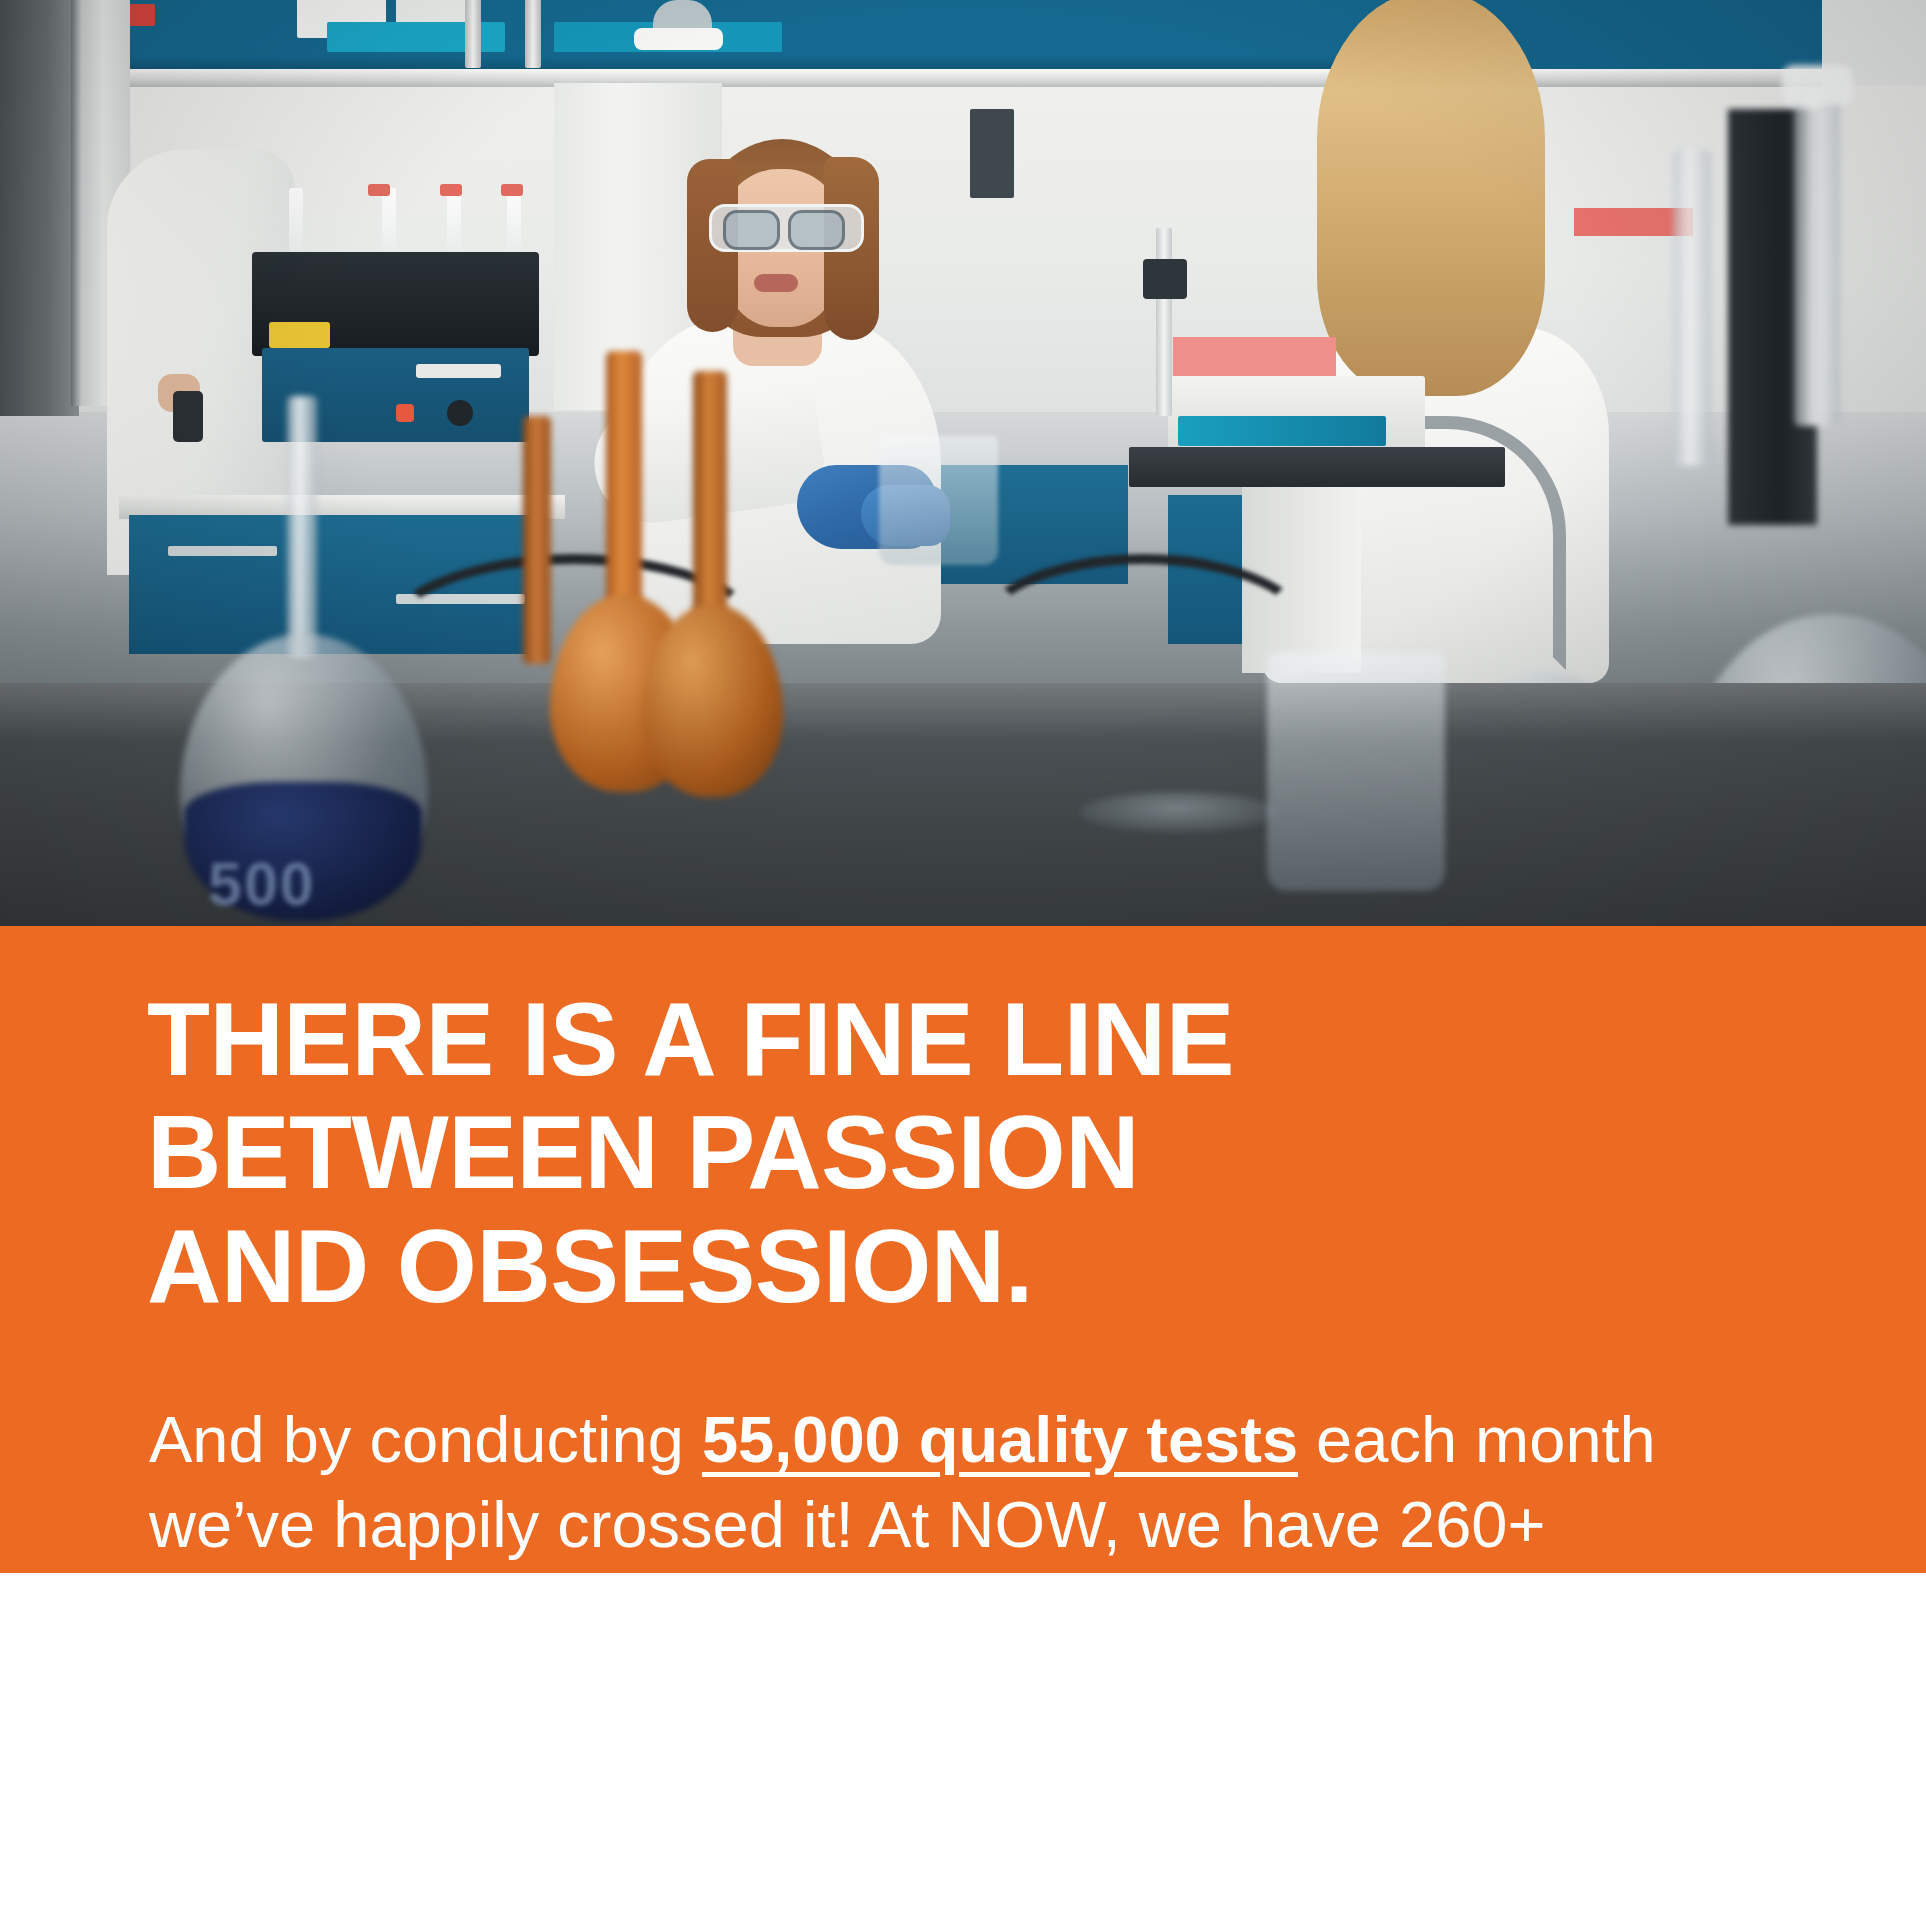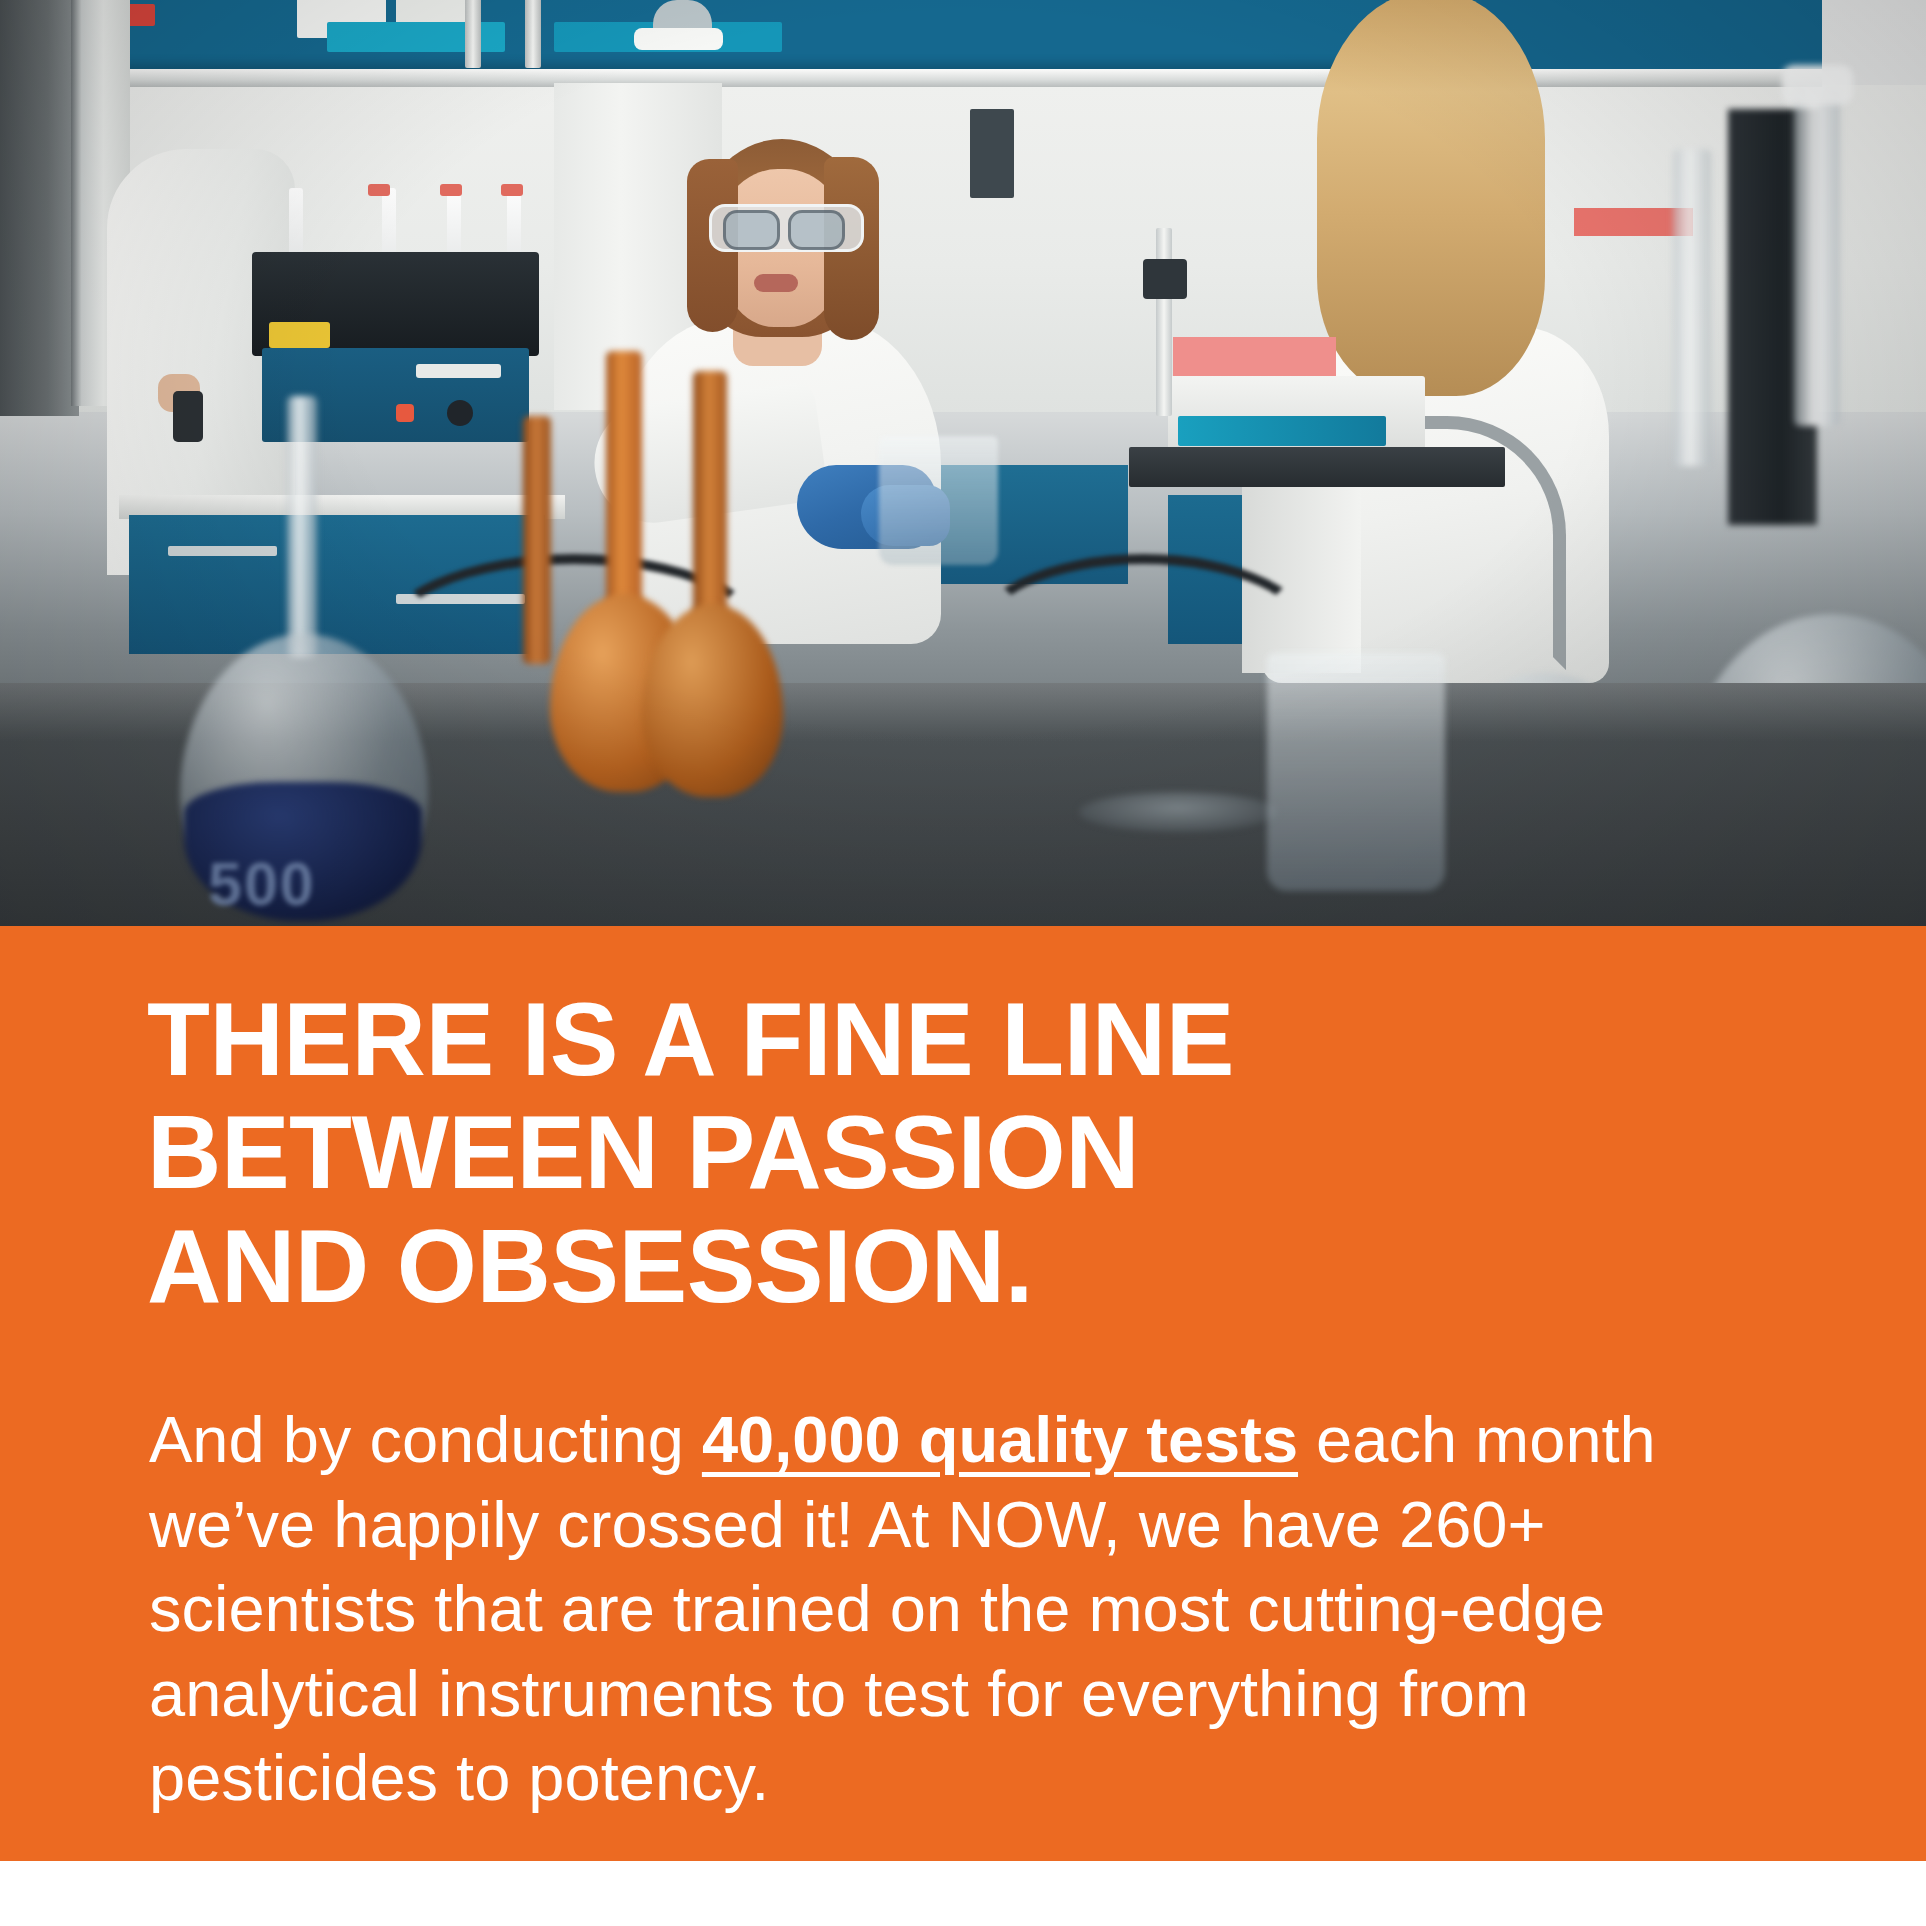--- a/index.html
+++ b/index.html
@@ -7,21 +7,21 @@
     padding: 0;
     background: #ffffff;
   }
   body {
     font-family: "Liberation Sans", sans-serif;
   }
 
   .poster {
     position: relative;
     width: 1927px;
-    height: 1861px;
+    height: 1573px;
     overflow: hidden;
     background: #f0abfc;
   }
 
   
   .photo {
     position: absolute;
     left: 0;
     top: 0;
     width: 1927px;
@@ -521,18 +521,18 @@
 
     <div class="vignette"></div>
   </div>
 
   <div class="panel">
 
     <h1 class="headline">THERE IS A FINE LINE
 BETWEEN PASSION
 AND OBSESSION.</h1>
 
-    <p class="body-copy"><span>And by conducting </span><span class="hl">40,000 quality tests</span><span> each month we’ve happily crossed it! At NOW, we have 260+ scientists that are trained on the most cutting-edge analytical instruments to test for everything from pesticides to potency.</span></p>
+    <p class="body-copy"><span>And by conducting </span><span class="hl">55,000 quality tests</span><span> each month we’ve happily crossed it! At NOW, we have 260+ scientists that are trained on the most cutting-edge analytical instruments to test for everything from pesticides to potency.</span></p>
 
   </div>
 
 </div>
 
 
 </body></html>

